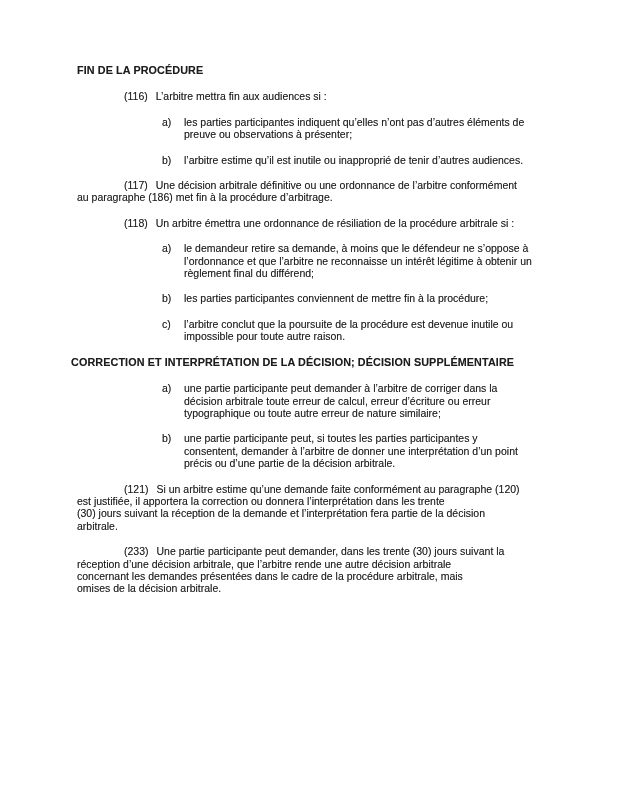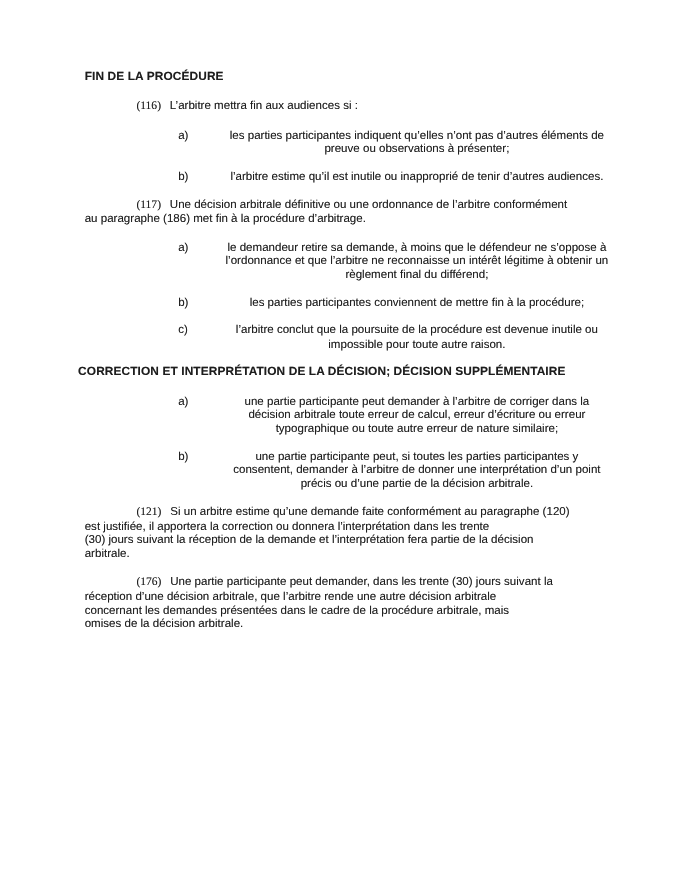--- a/index.html
+++ b/index.html
@@ -36,36 +36,34 @@
   .shead.second {
     margin-top: 1px;
     margin-left: -6px; 
   }
   .para {
     margin: 0 0 13px 0;
     text-indent: 47px;
   }
   .pnum {
     margin-right: 8px;
-    font-family: Liberation Serif, serif;
   }
   .ptext {
     white-space: pre-line;
   }
   .item {
     display: flex;
     margin: 0 0 13px 85px;
   }
   .marker {
     flex: 0 0 22px;
   }
   .itext {
     flex: 1 1 auto;
     white-space: pre-line;
-    text-align: center;
   }
 </style>
 </head>
 <body>
 
 <div class="page">
   <div class="content">
 
     <h2 class="shead">FIN DE LA PROCÉDURE</h2>
 
@@ -78,20 +76,21 @@
     </div>
 
     <div class="item">
       <span class="marker">b)</span>
       <span class="itext">l’arbitre estime qu’il est inutile ou inapproprié de tenir d’autres audiences.</span>
     </div>
 
     <p class="para"><span class="pnum">(117)</span><span class="ptext">Une décision arbitrale définitive ou une ordonnance de l’arbitre conformément
 au paragraphe (186) met fin à la procédure d’arbitrage.</span></p>
 
+    <p class="para"><span class="pnum">(118)</span><span class="ptext">Un arbitre émettra une ordonnance de résiliation de la procédure arbitrale si :</span></p>
 
     <div class="item">
       <span class="marker">a)</span>
       <span class="itext">le demandeur retire sa demande, à moins que le défendeur ne s’oppose à
 l’ordonnance et que l’arbitre ne reconnaisse un intérêt légitime à obtenir un
 règlement final du différend;</span>
     </div>
 
     <div class="item">
       <span class="marker">b)</span>
@@ -121,19 +120,19 @@
 consentent, demander à l’arbitre de donner une interprétation d’un point
 précis ou d’une partie de la décision arbitrale.</span>
     </div>
 
     <p class="para"><span class="pnum">(121)</span><span class="ptext">Si un arbitre estime qu’une demande faite conformément au paragraphe (120)
 est justifiée, il apportera la correction ou donnera l’interprétation dans les trente
 (30) jours suivant la réception de la demande et l’interprétation fera partie de la décision
 arbitrale.</span></p>
 
 
-    <p class="para"><span class="pnum">(176)</span><span class="ptext">Une partie participante peut demander, dans les trente (30) jours suivant la
+    <p class="para"><span class="pnum">(233)</span><span class="ptext">Une partie participante peut demander, dans les trente (30) jours suivant la
 réception d’une décision arbitrale, que l’arbitre rende une autre décision arbitrale
 concernant les demandes présentées dans le cadre de la procédure arbitrale, mais
 omises de la décision arbitrale.</span></p>
 
   </div>
 </div>
 
 </body></html>

